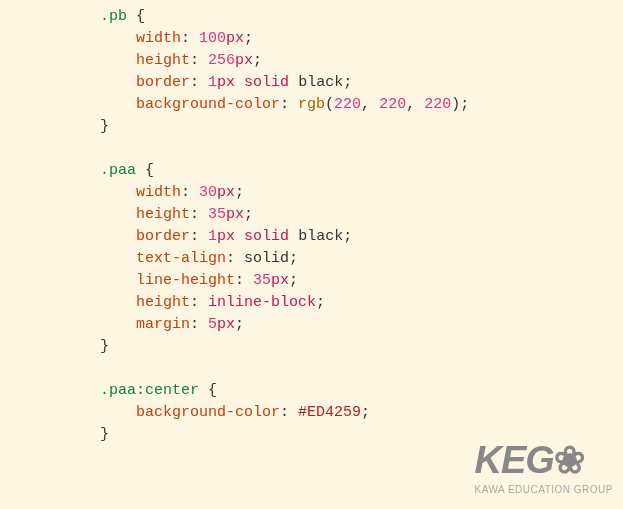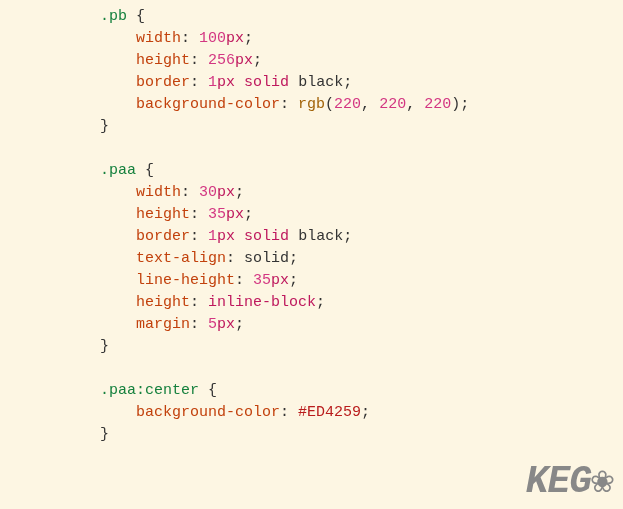--- a/index.html
+++ b/index.html
@@ -26,21 +26,21 @@
   .num   { color: #d33682; }
   .unit  { color: #be185d; }
   .val   { color: #333; font-family: Liberation Mono, monospace; }
   .fn    { color: #a16207; }
   .hex   { color: #b91c1c; }
   .watermark {
     position: absolute;
     right: 10px;
     bottom: 8px;
     text-align: left;
-    font-family: Liberation Mono, monospace;
+    font-family: Liberation Sans, sans-serif;
     color: #888;
     pointer-events: none;
   }
   .watermark .keg {
     font-size: 38px;
     font-weight: bold;
     font-style: italic;
     color: #888;
     letter-spacing: -1px;
     line-height: 1;
@@ -81,13 +81,14 @@
     <span class="prop">height</span><span class="punc">: </span><span class="unit">inline-block</span><span class="punc">;</span>
     <span class="prop">margin</span><span class="punc">: </span><span class="num">5</span><span class="unit">px</span><span class="punc">;</span>
 <span class="brace">}</span>
 
 <span class="sel">.paa:center</span> <span class="brace">{</span>
     <span class="prop">background-color</span><span class="punc">: </span><span class="hex">#ED4259</span><span class="punc">;</span>
 <span class="brace">}</span></div>
 
 <div class="watermark">
   <div class="keg"><span>KEG</span><span class="leaf">❀</span></div>
+  <div class="en">KAWA EDUCATION GROUP</div>
 </div>
 
 </body></html>

